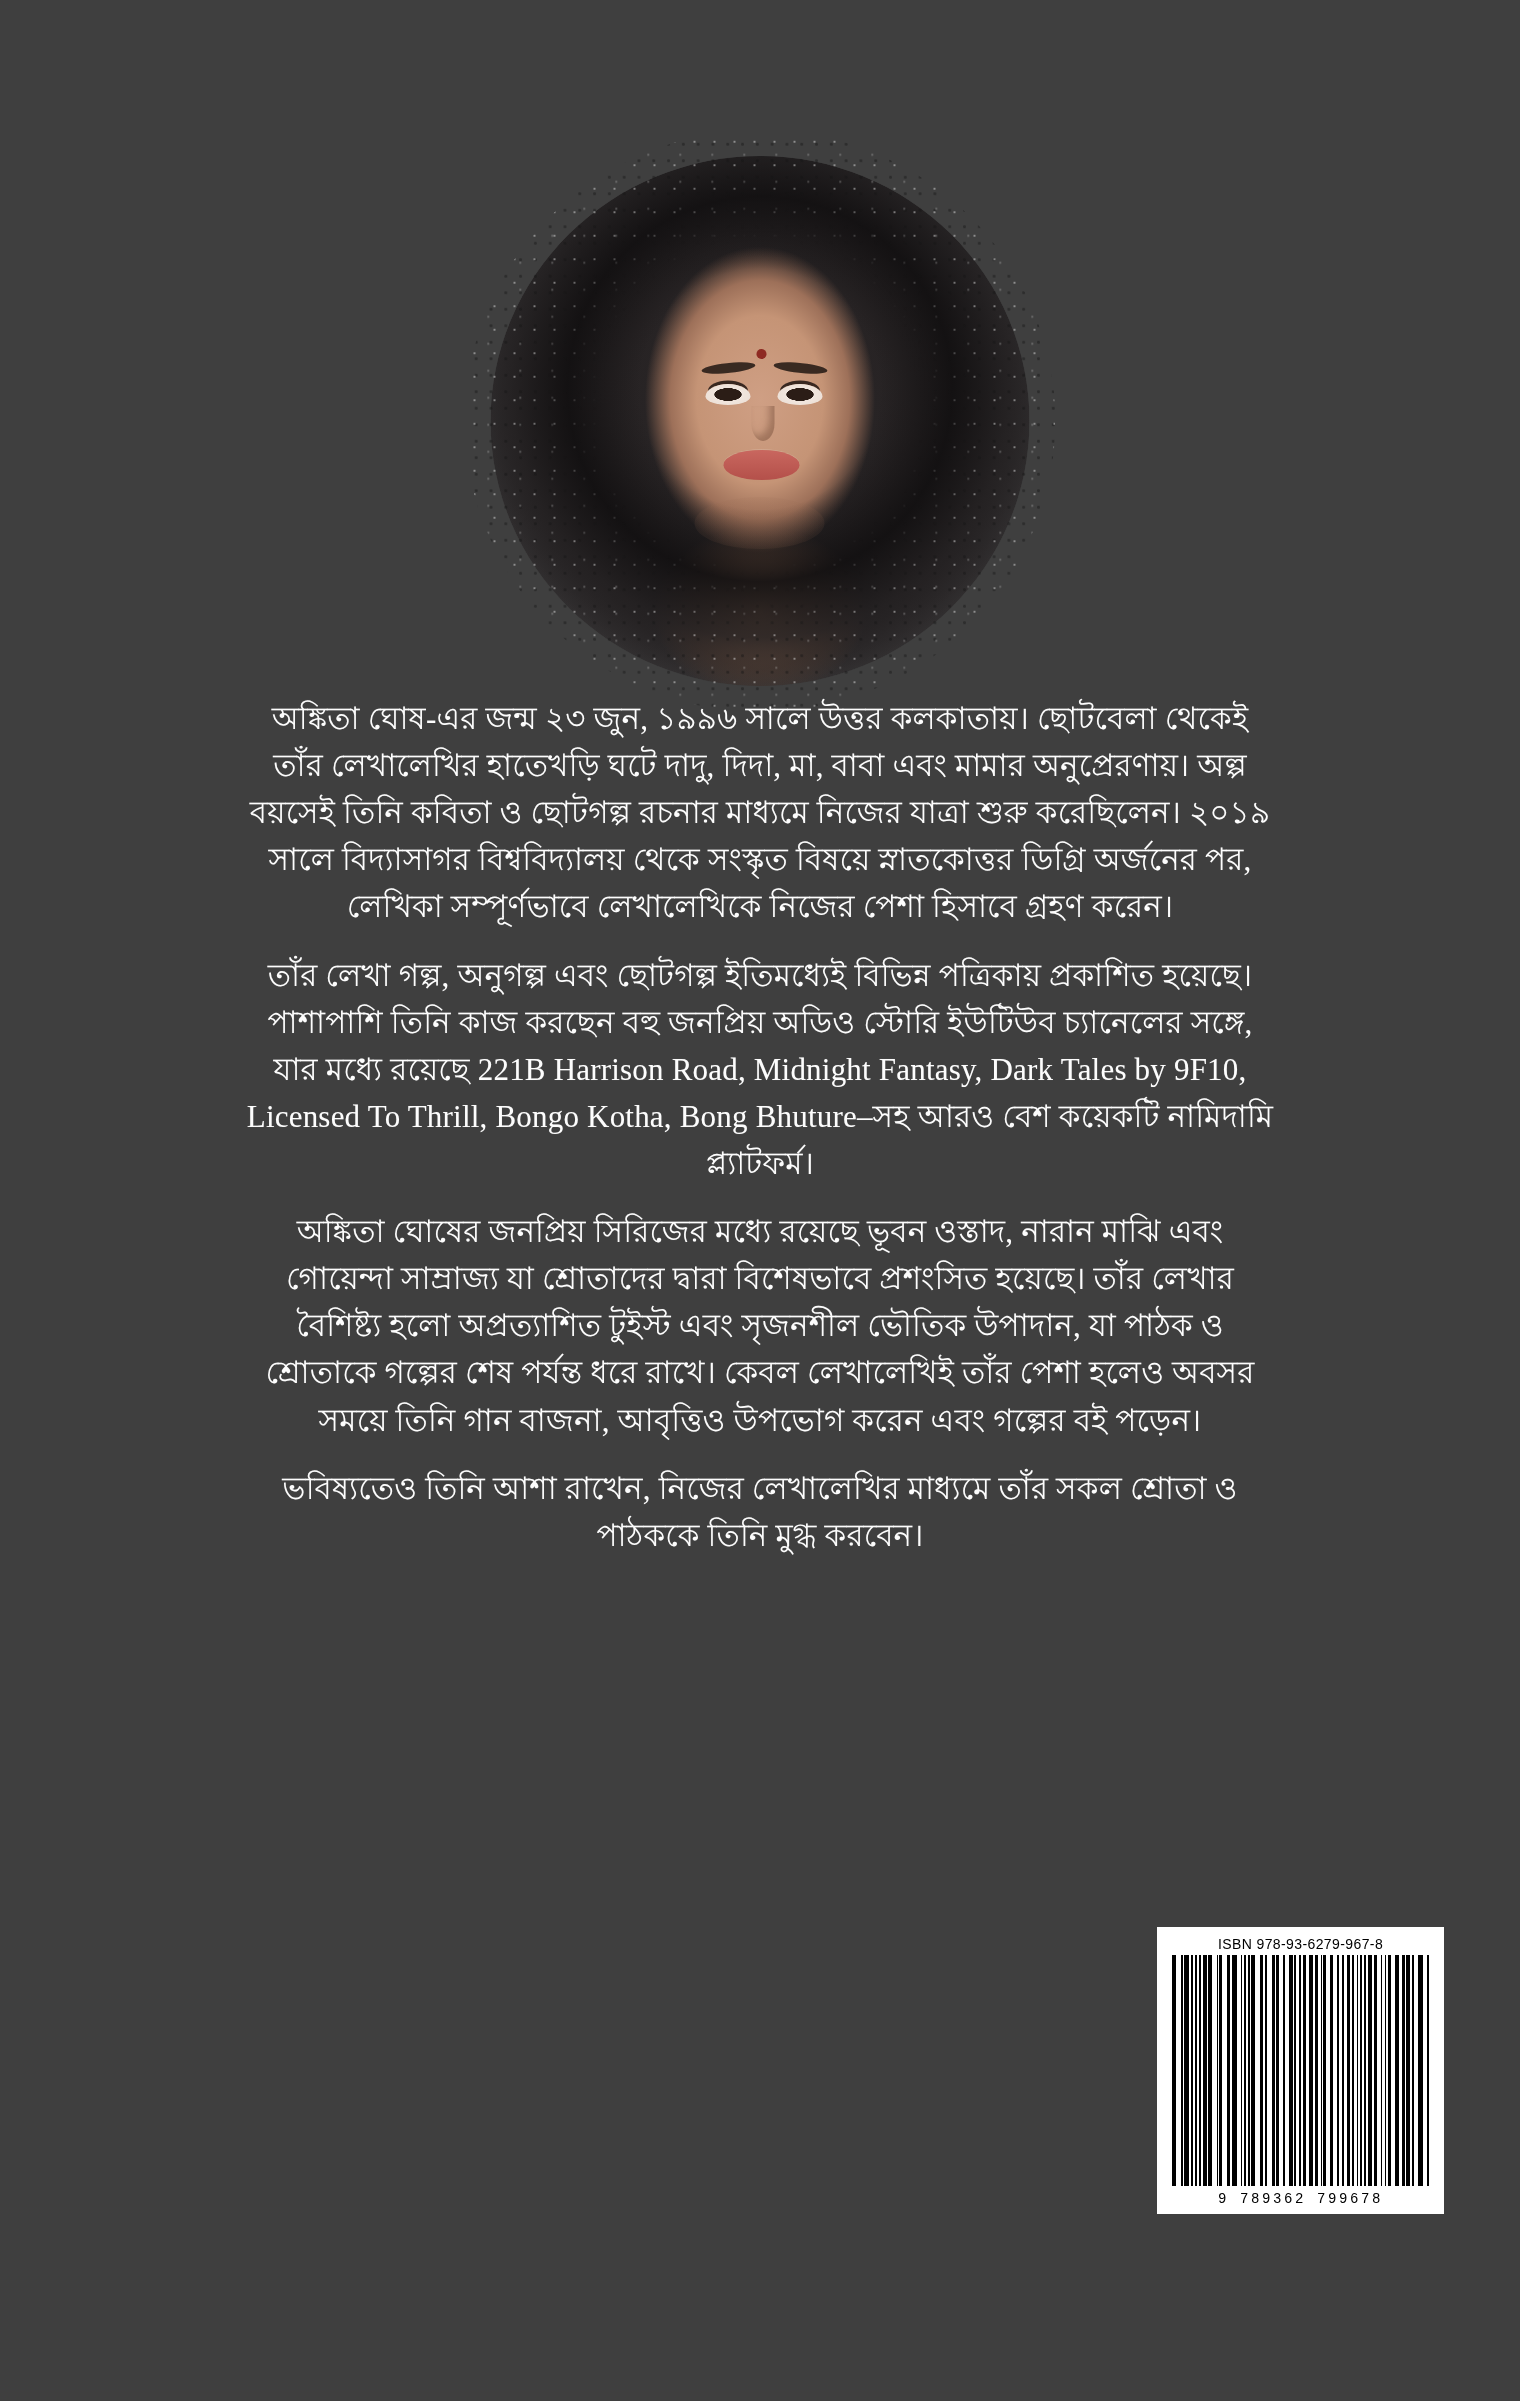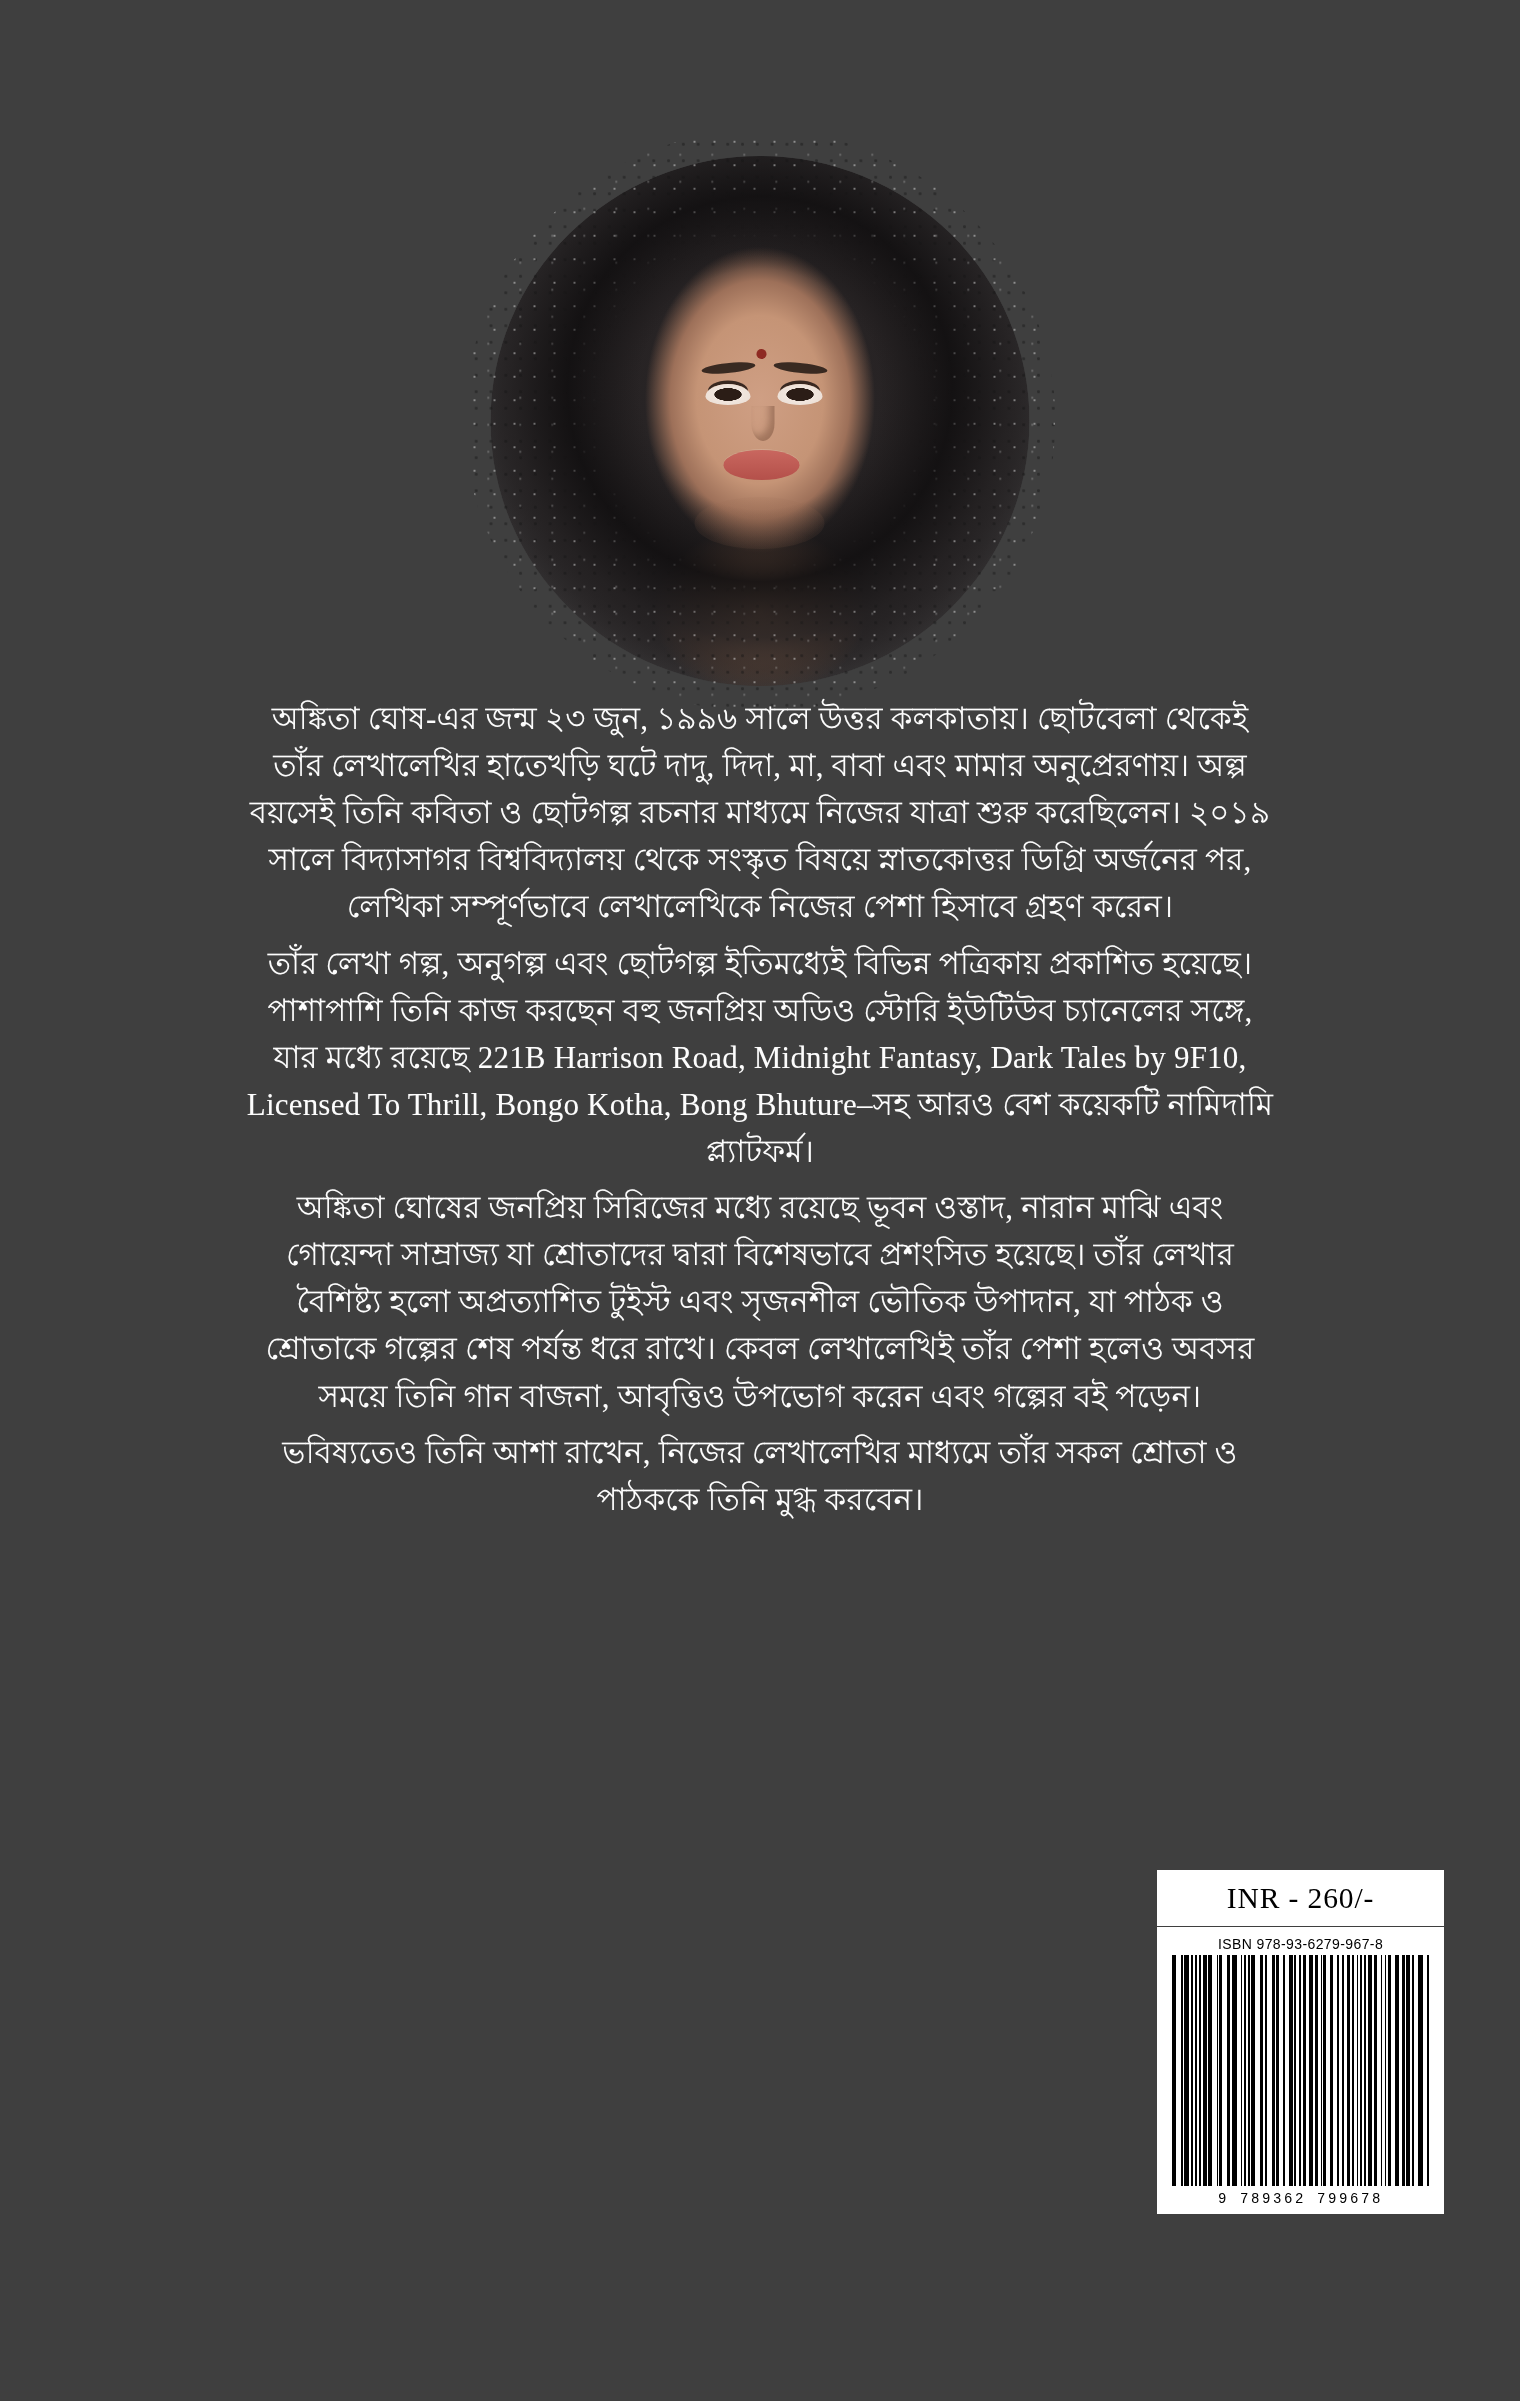--- a/index.html
+++ b/index.html
@@ -119,21 +119,21 @@
     left: 243px;
     width: 1034px;
     text-align: center;
     font-size: 31px;
     line-height: 1.52;
     letter-spacing: 0.2px;
     color: #fdfdfd;
     text-shadow: 0 0 0.9px rgba(255,255,255,0.25);
   }
   .bio p { margin: 0 0 0 0; }
-  .bio p + p { margin-top: 9px; }
+  .bio p + p { margin-top: 21px; }
 
   
   .price-box {
     position: absolute;
     right: 76px;
     top: 1870px;
     width: 287px;
     height: 56px;
     background: #ffffff;
     color: #000000;
@@ -205,21 +205,20 @@
     <div class="portrait-speckle"></div>
   </div>
 
   <div class="bio">
     <p>অঙ্কিতা ঘোষ-এর জন্ম ২৩ জুন, ১৯৯৬ সালে উত্তর কলকাতায়। ছোটবেলা থেকেই তাঁর লেখালেখির হাতেখড়ি ঘটে দাদু, দিদা, মা, বাবা এবং মামার অনুপ্রেরণায়। অল্প বয়সেই তিনি কবিতা ও ছোটগল্প রচনার মাধ্যমে নিজের যাত্রা শুরু করেছিলেন। ২০১৯ সালে বিদ্যাসাগর বিশ্ববিদ্যালয় থেকে সংস্কৃত বিষয়ে স্নাতকোত্তর ডিগ্রি অর্জনের পর, লেখিকা সম্পূর্ণভাবে লেখালেখিকে নিজের পেশা হিসাবে গ্রহণ করেন।</p>
     <p>তাঁর লেখা গল্প, অনুগল্প এবং ছোটগল্প ইতিমধ্যেই বিভিন্ন পত্রিকায় প্রকাশিত হয়েছে। পাশাপাশি তিনি কাজ করছেন বহু জনপ্রিয় অডিও স্টোরি ইউটিউব চ্যানেলের সঙ্গে, যার মধ্যে রয়েছে 221B Harrison Road, Midnight Fantasy, Dark Tales by 9F10, Licensed To Thrill, Bongo Kotha, Bong Bhuture–সহ আরও বেশ কয়েকটি নামিদামি প্ল্যাটফর্ম।</p>
     <p>অঙ্কিতা ঘোষের জনপ্রিয় সিরিজের মধ্যে রয়েছে ভূবন ওস্তাদ, নারান মাঝি এবং গোয়েন্দা সাম্রাজ্য যা শ্রোতাদের দ্বারা বিশেষভাবে প্রশংসিত হয়েছে। তাঁর লেখার বৈশিষ্ট্য হলো অপ্রত্যাশিত টুইস্ট এবং সৃজনশীল ভৌতিক উপাদান, যা পাঠক ও শ্রোতাকে গল্পের শেষ পর্যন্ত ধরে রাখে। কেবল লেখালেখিই তাঁর পেশা হলেও অবসর সময়ে তিনি গান বাজনা, আবৃত্তিও উপভোগ করেন এবং গল্পের বই পড়েন।</p>
     <p>ভবিষ্যতেও তিনি আশা রাখেন, নিজের লেখালেখির মাধ্যমে তাঁর সকল শ্রোতা ও পাঠককে তিনি মুগ্ধ করবেন।</p>
   </div>
 
-  <div class="price-box">INR - 260/-</div>
 
   <div class="barcode-box">
     <div class="isbn-text">ISBN 978-93-6279-967-8</div>
     <div class="bars">
         <span style="width: 3.5px; flex: 4 0 auto;"></span>
         <span class="w" style="width: 3.5px; flex: 4 0 auto;"></span>
         <span style="width: 1.7px; flex: 2 0 auto;"></span>
         <span class="w" style="width: 0.9px; flex: 1 0 auto;"></span>
         <span style="width: 3.5px; flex: 4 0 auto;"></span>
         <span class="w" style="width: 1.7px; flex: 2 0 auto;"></span>

